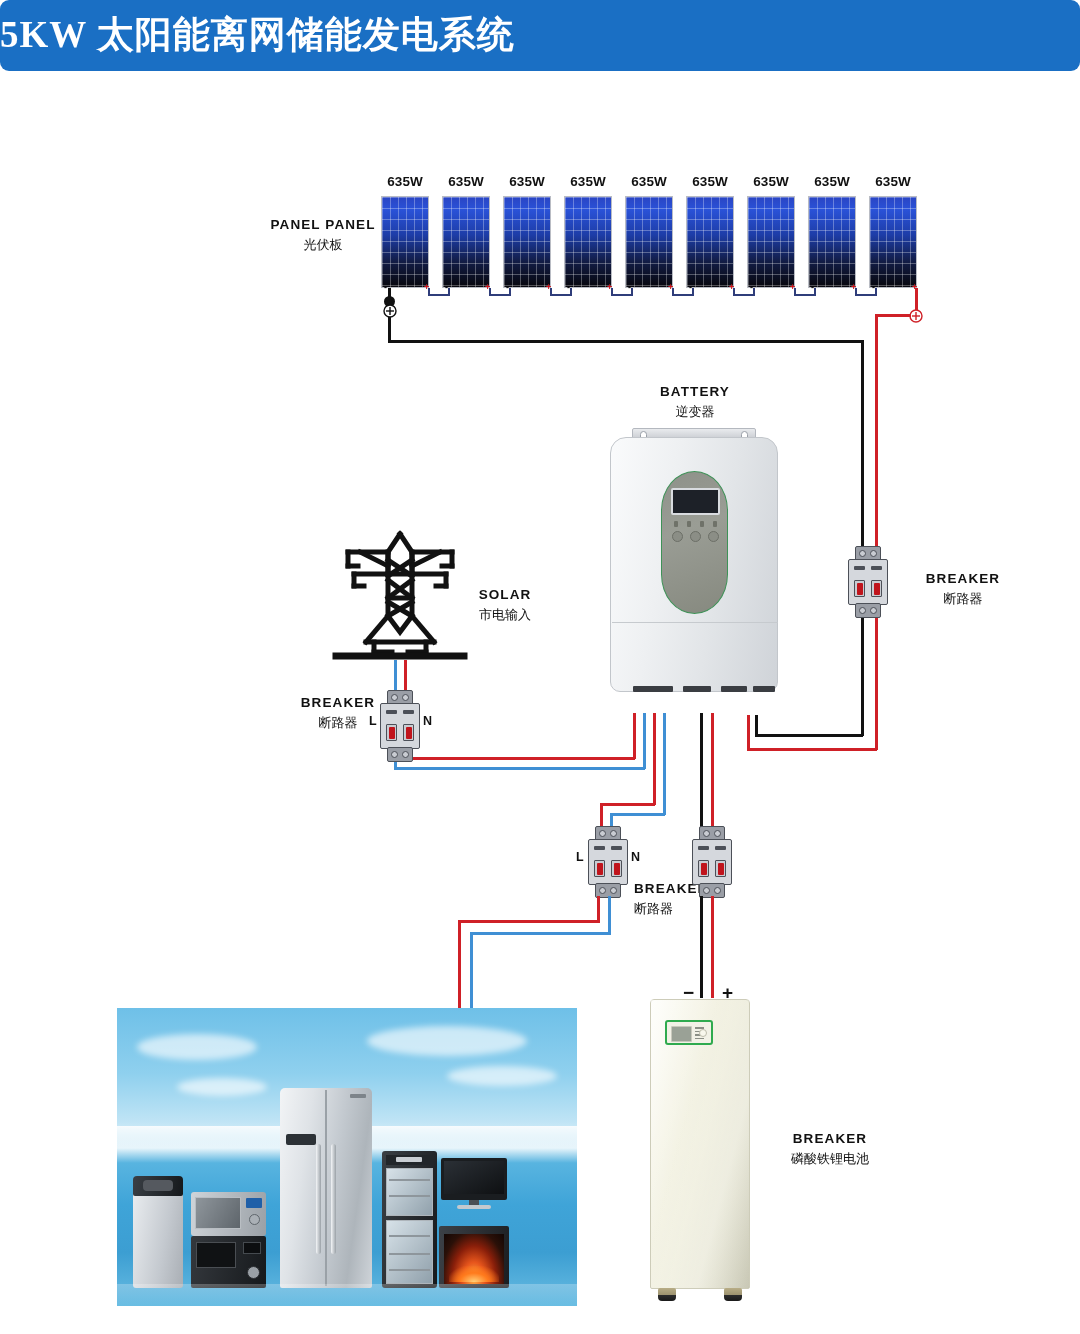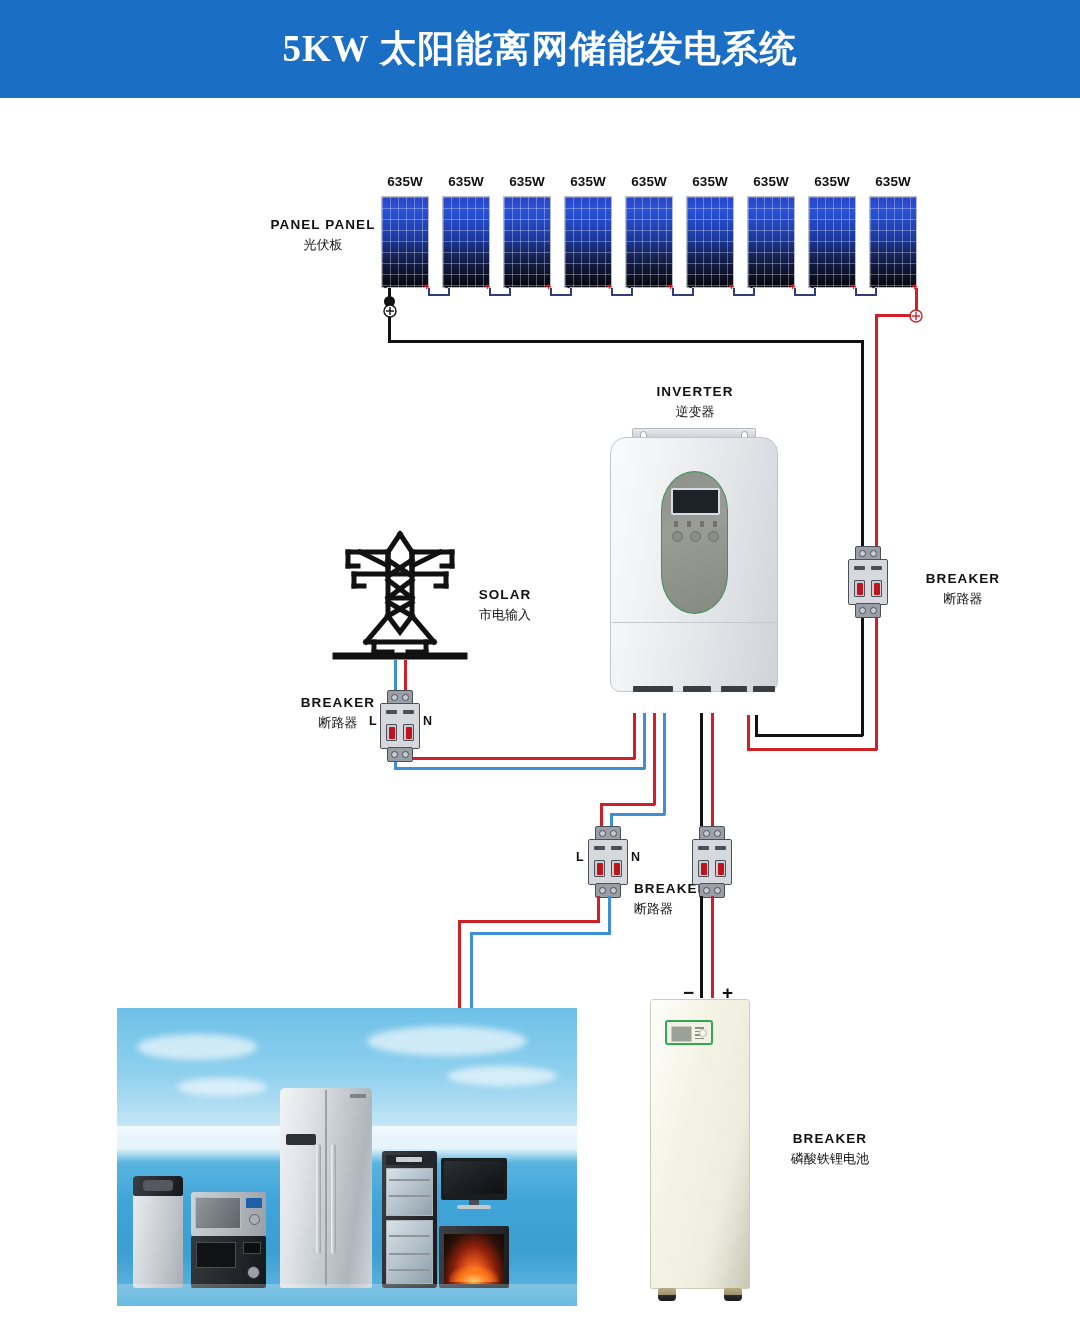--- a/index.html
+++ b/index.html
@@ -7,24 +7,24 @@
     width: 1080px; height: 1334px;
     background: #ffffff;
     font-family: "Liberation Sans", sans-serif;
     overflow: hidden;
   }
   #page { position: relative; width: 1080px; height: 1334px; background: #fff; }
 
   
   .header {
     position: absolute; left: 0; top: 0;
-    width: 1080px; height: 98px;
+    width: 1080px; height: 71px;
     background: #1a6fc4;
     display: flex; flex-direction: column;
-    align-items: center; justify-content: center;
+    justify-content: center; border-radius: 9px;
   }
   .header-title {
     color: #ffffff;
     font-family: "Liberation Serif", serif;
     font-size: 37px; font-weight: bold;
     letter-spacing: 1px;
     line-height: 1.15;
     white-space: nowrap;
   }
   .header-sub {
@@ -358,21 +358,21 @@
       <div class="bk-screw"></div>
       <div class="bk-screw"></div>
     </div>
   </div>
   <div class="lbl" style="left:908px; top:570px; width:110px;">
     <div class="en">BREAKER</div>
     <div class="cn">断路器</div>
   </div>
 
   <div class="lbl" style="left:610px; top:383px; width:170px;">
-    <div class="en">INVERTER</div>
+    <div class="en">BATTERY</div>
     <div class="cn">逆变器</div>
   </div>
 
   <div class="inverter" style="left:610px; top:428px; width:168px; height:285px;">
     <div class="inv-bracket">
       <div class="inv-hole" style="left:7px;"></div>
       <div class="inv-hole" style="right:7px;"></div>
     </div>
     <div class="inv-body">
       <div class="inv-seam"></div>

